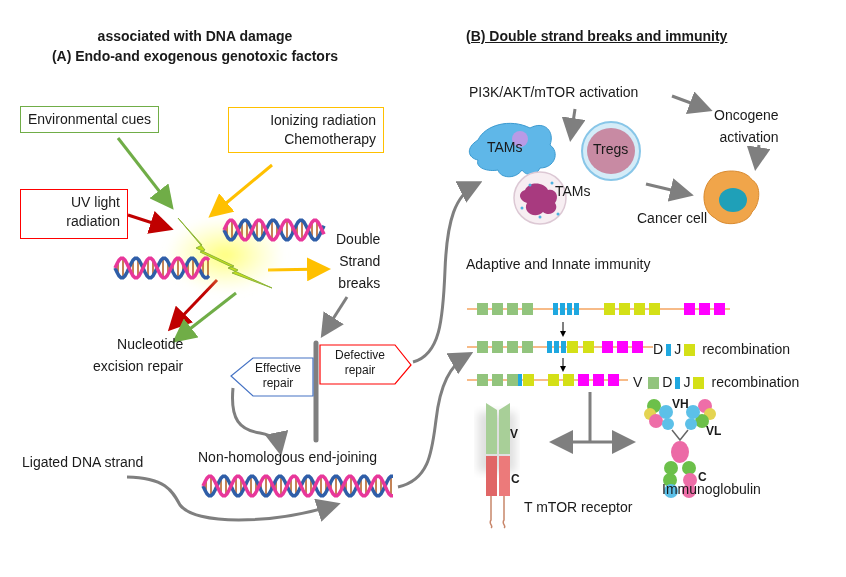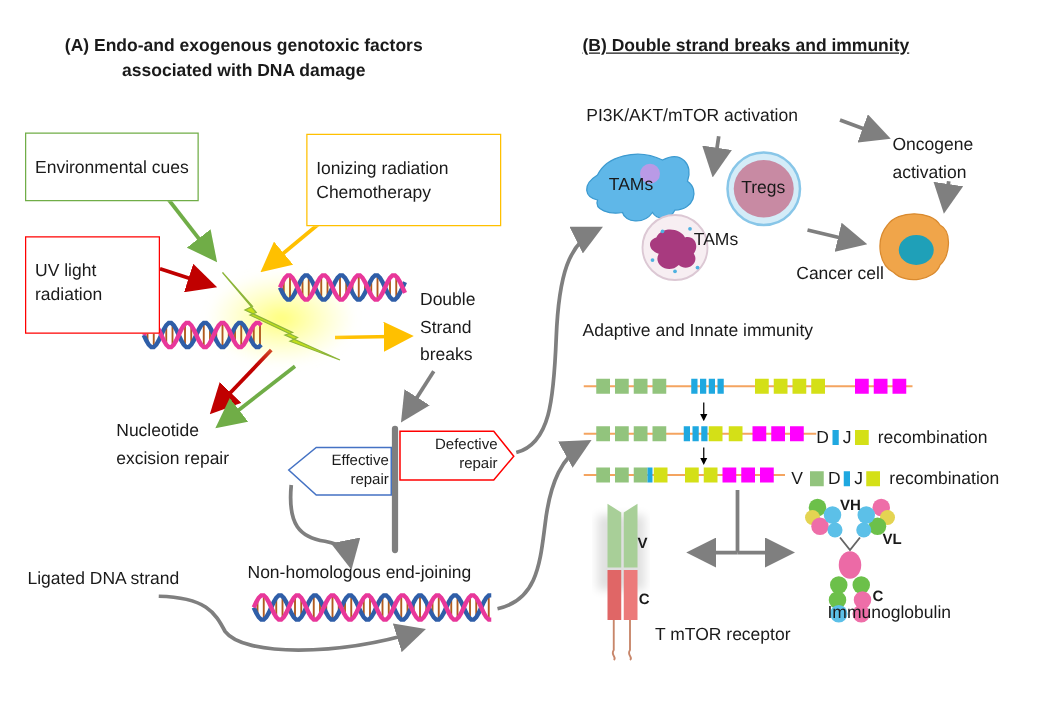--- a/index.html
+++ b/index.html
@@ -1,23 +1,23 @@
 <!DOCTYPE html>
 <html><head>
 <meta charset="utf-8">
 <style>
   html, body { margin:0; padding:0; background:#ffffff; }
   body { width:846px; height:577px; position:relative; overflow:hidden;
          font-family:"Liberation Sans", sans-serif; color:#1a1a1a; }
-  .abs { position:absolute; }
+  .abs { position:absolute;text-align:right; }
   .title { font-weight:bold; font-size:14px; text-align:center; line-height:20px; }
   .lbl { font-size:14px; line-height:19px; white-space:nowrap; }
-  .box { border:1.5px solid; background:#fff; padding:17px 7px; font-size:14px; line-height:19px; }
+  .box { border:1.5px solid; background:#fff; padding:3px 7px; font-size:14px; line-height:19px; }
   svg#art { position:absolute; left:0; top:0; }
-  .sign { font-size:12px; line-height:15px; text-align:right; }
+  .sign { font-size:12px; line-height:15px; text-align:center; }
   .small-b { font-weight:bold; font-size:12px; }
 </style>
 </head>
 <body>
 
 <svg id="art" width="846" height="577" viewBox="0 0 846 577">
   <defs>
     <marker id="ahGreen" markerWidth="8" markerHeight="8" refX="6" refY="4" orient="auto">
         <path d="M0,0 L8,4 L0,8 z" fill="#70ad47"></path>
       </marker>
@@ -238,28 +238,28 @@
     <circle cx="671" cy="468" r="7" fill="#6cc04a"></circle>
       <circle cx="689" cy="468" r="7" fill="#6cc04a"></circle>
     <circle cx="670" cy="480" r="7" fill="#6cc04a"></circle>
       <circle cx="690" cy="480" r="7" fill="#ee6ea8"></circle>
     <circle cx="671" cy="491" r="7" fill="#5cc0e8"></circle>
       <circle cx="689" cy="491" r="7" fill="#ee6ea8"></circle>
   </g>
 </svg>
 
 <div class="abs title" style="left:30px;top:26px;width:330px;">
+  <div>associated with DNA damage</div>
   <div>(A) Endo-and exogenous genotoxic factors</div>
-  <div>associated with DNA damage</div>
 </div>
 
 <div class="abs box" style="left:20px;top:106px;border-color:#70ad47;">
   <span>Environmental cues</span>
 </div>
-<div class="abs box" style="left:245px;top:107px;border-color:#ffc000;width:140px;">
+<div class="abs box" style="left:228px;top:107px;border-color:#ffc000;width:140px;">
   <div>Ionizing radiation</div>
   <div>Chemotherapy</div>
 </div>
 <div class="abs box" style="left:20px;top:189px;border-color:#ff0000;width:92px;height:42px;">
   <div>UV light</div>
   <div>radiation</div>
 </div>
 
 <div class="abs lbl" style="left:336px;top:228px;line-height:22px;">
   <div>Double</div>

